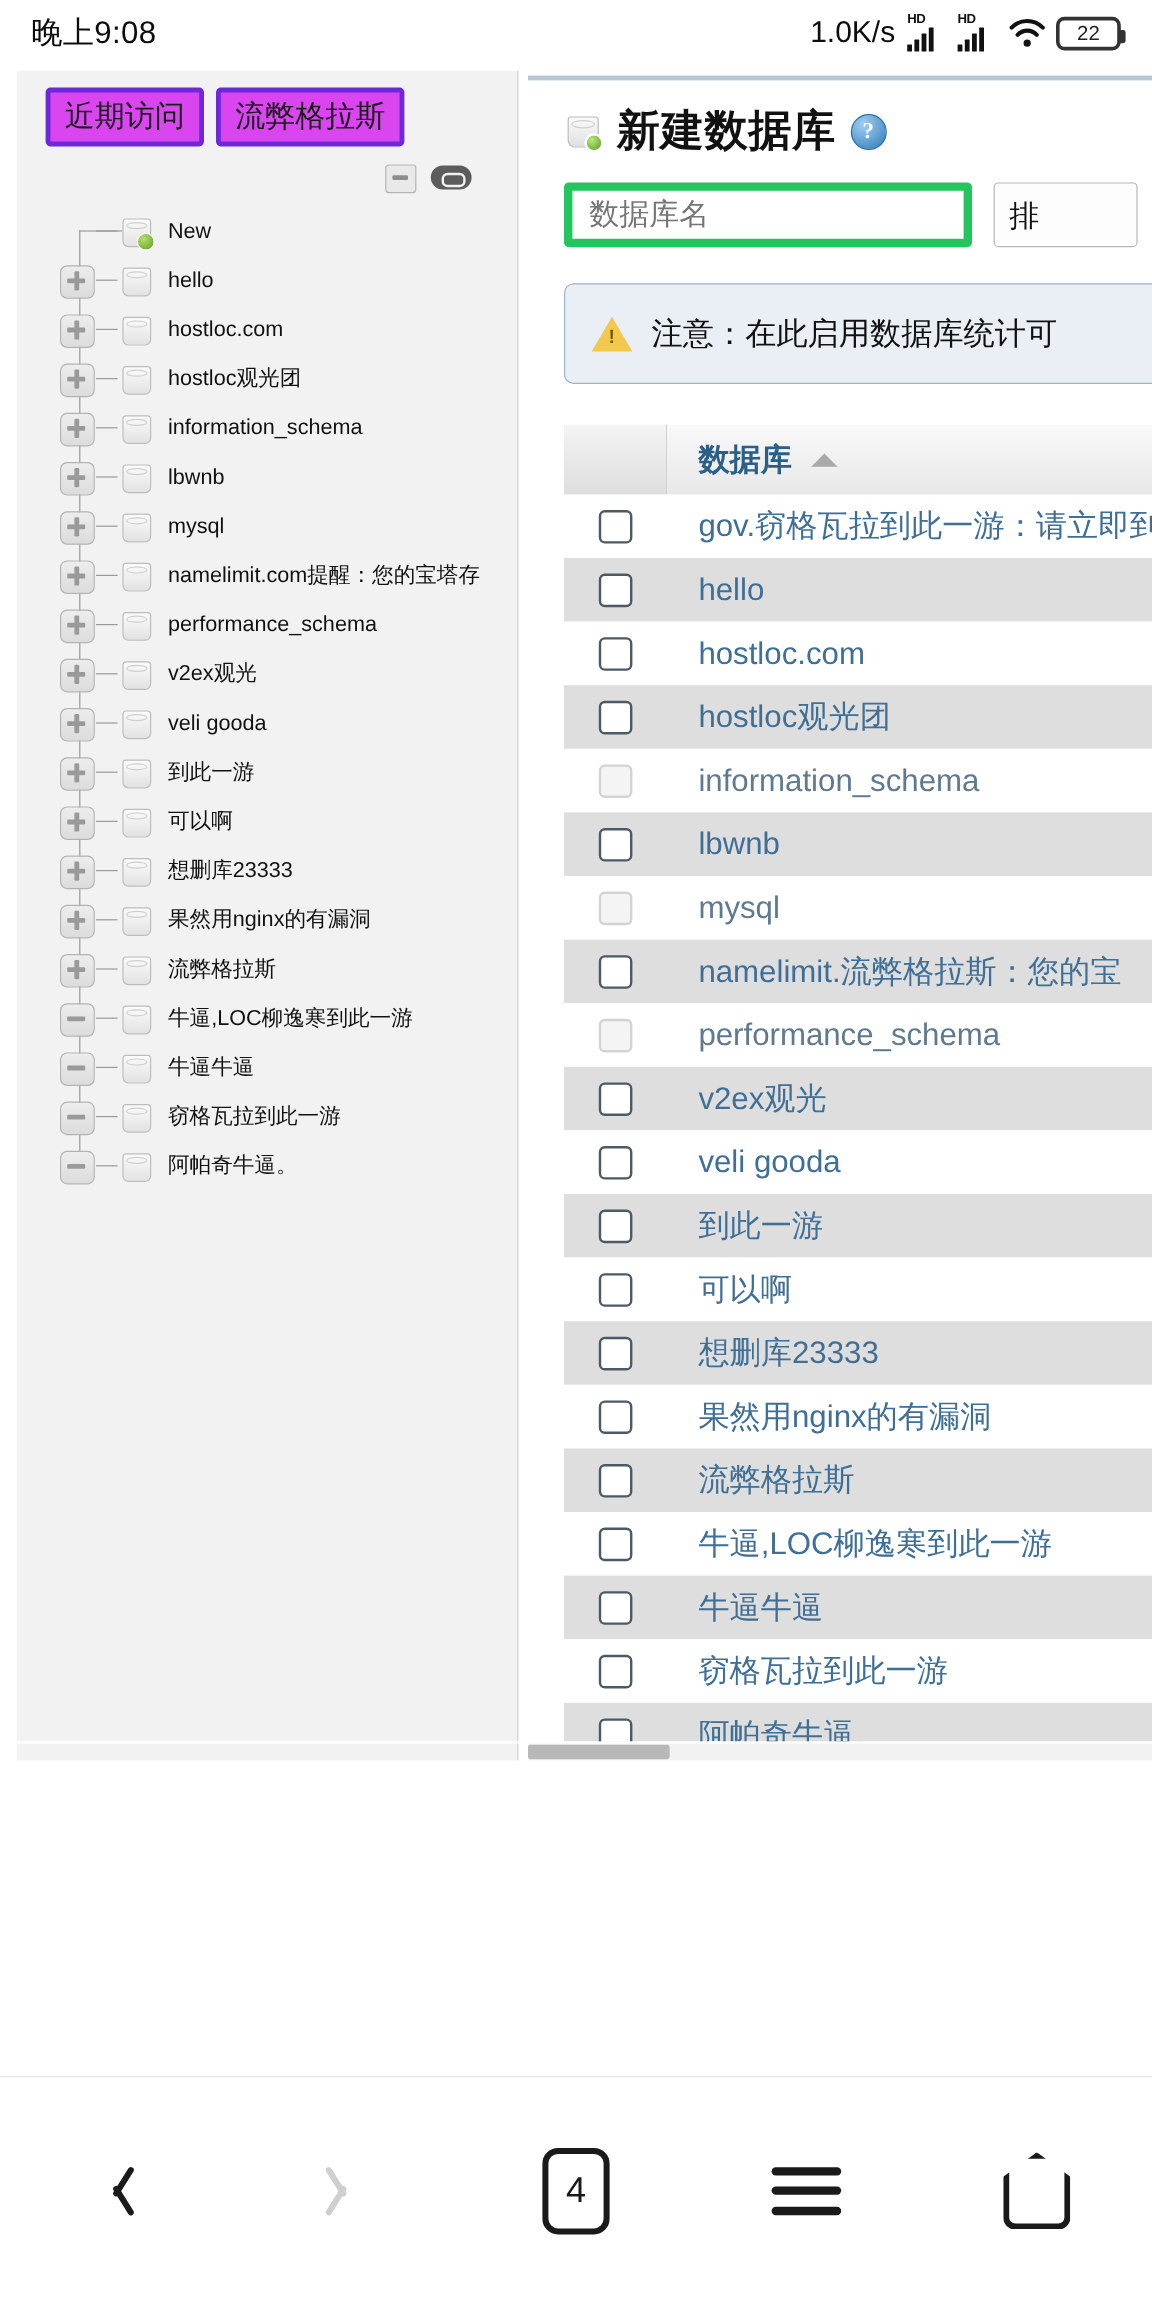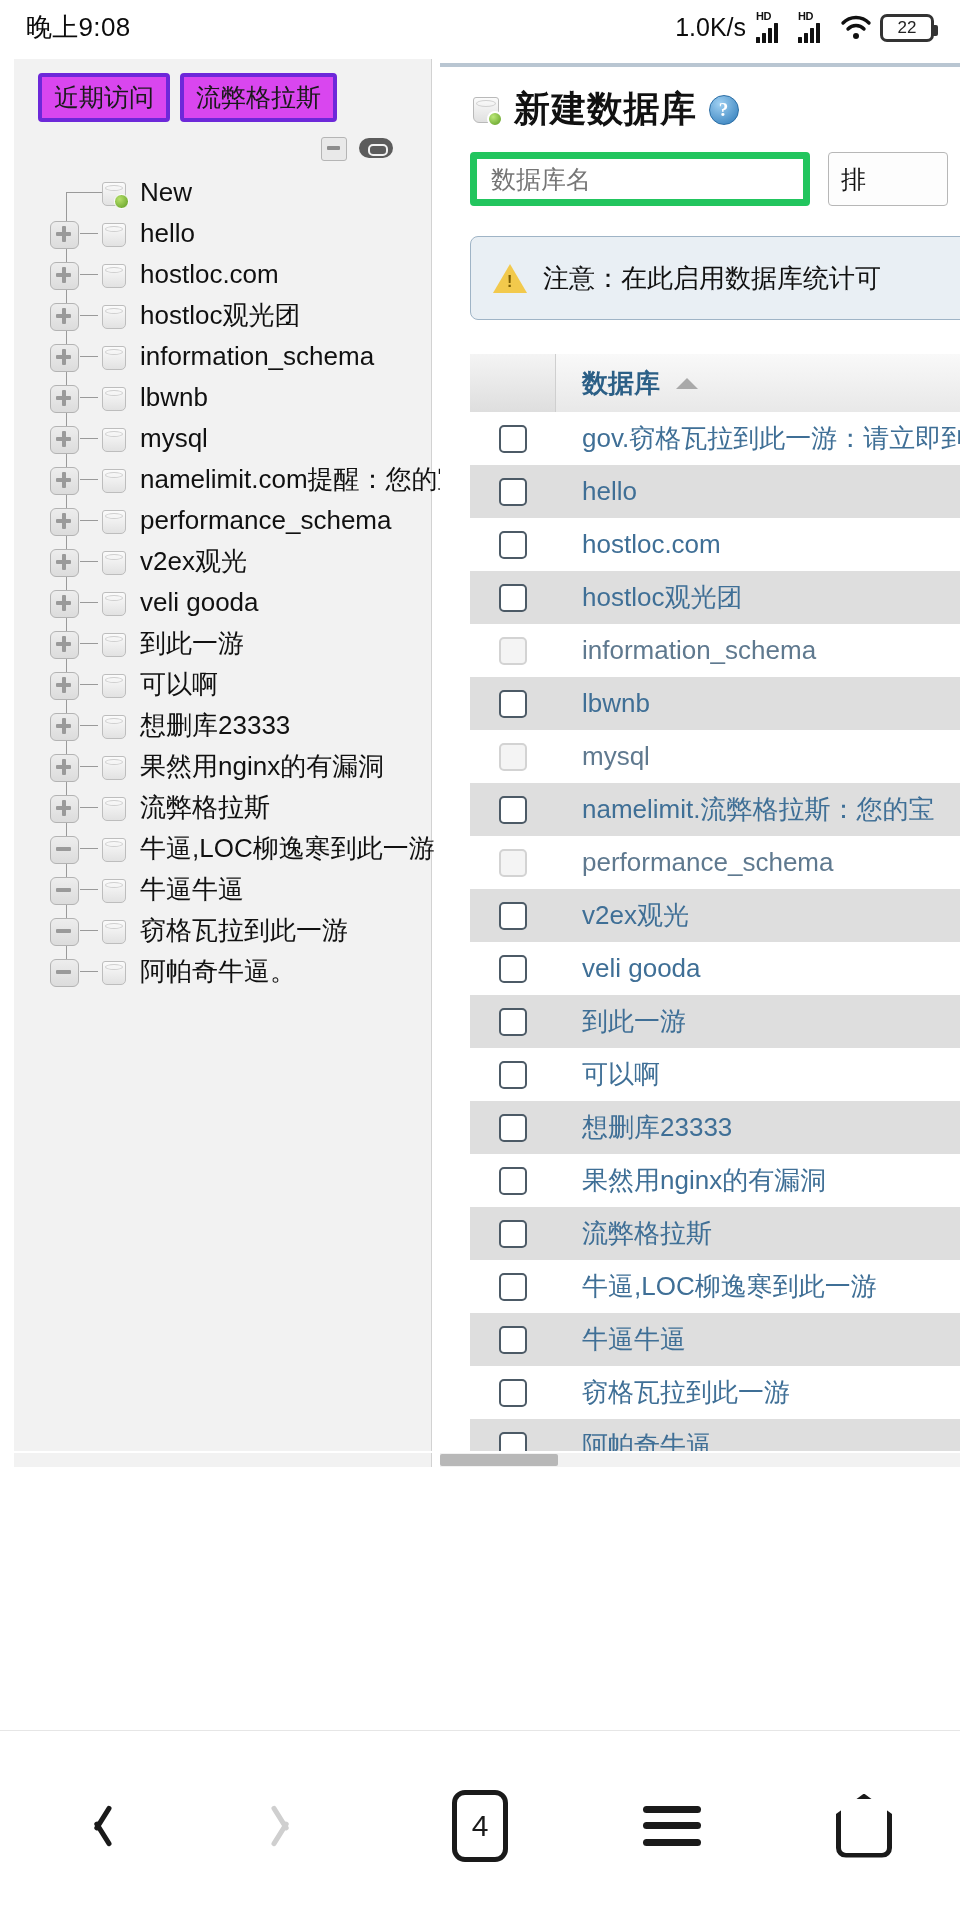--- a/index.html
+++ b/index.html
@@ -120,21 +120,21 @@
   .dbicon:after{
     content:""; position:absolute; left:7px; top:7px; width:16px; height:4px;
     border:1.5px solid #cfcfcf; border-radius:50%;
   }
   .dbicon.new .badge{
     position:absolute; right:-1px; bottom:-1px; width:15px; height:15px;
     background:radial-gradient(circle at 35% 32%,#b6e06a,#5e9c23);
     border:1.5px solid #ffffff; border-radius:50%; z-index:4;
   }
   .tlabel{
-    font-size:26px; color:#111; white-space:nowrap; line-height:1;
+    font-size:18px; color:#111; white-space:nowrap; line-height:1;
     padding-bottom:2px;
   }
   .tnode.root{ padding-left:0; }
   .tnode.root .elbow{
     position:absolute; left:16px; top:20px; width:36px; height:1px; background:#9a9a9a;
   }
 
   
   .content{
     position:absolute; left:440px; top:4px; width:560px; height:1392px;

